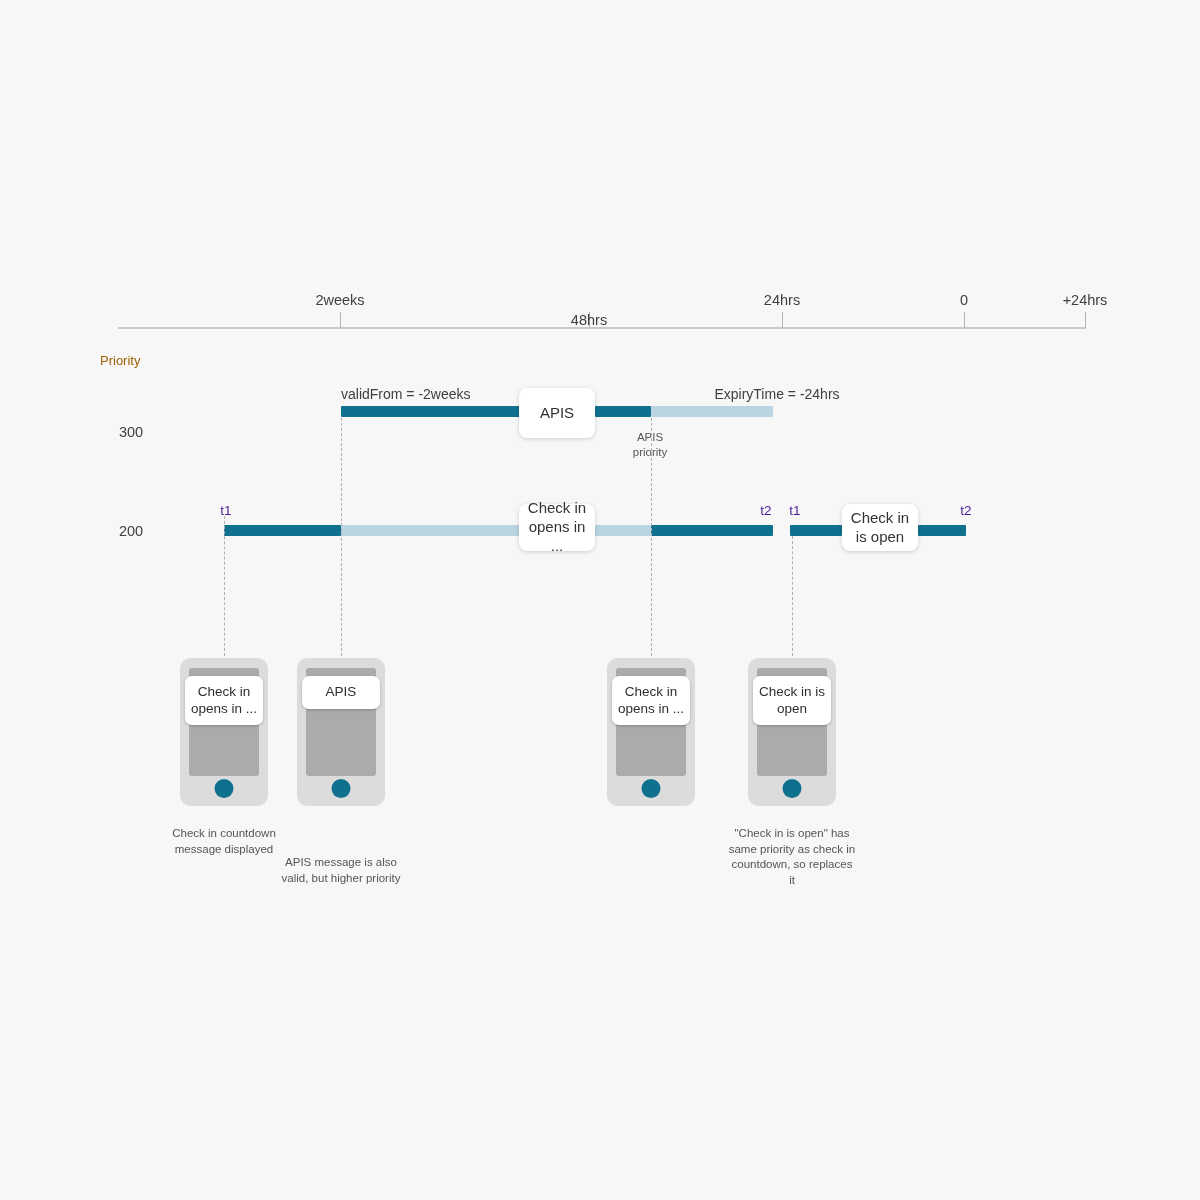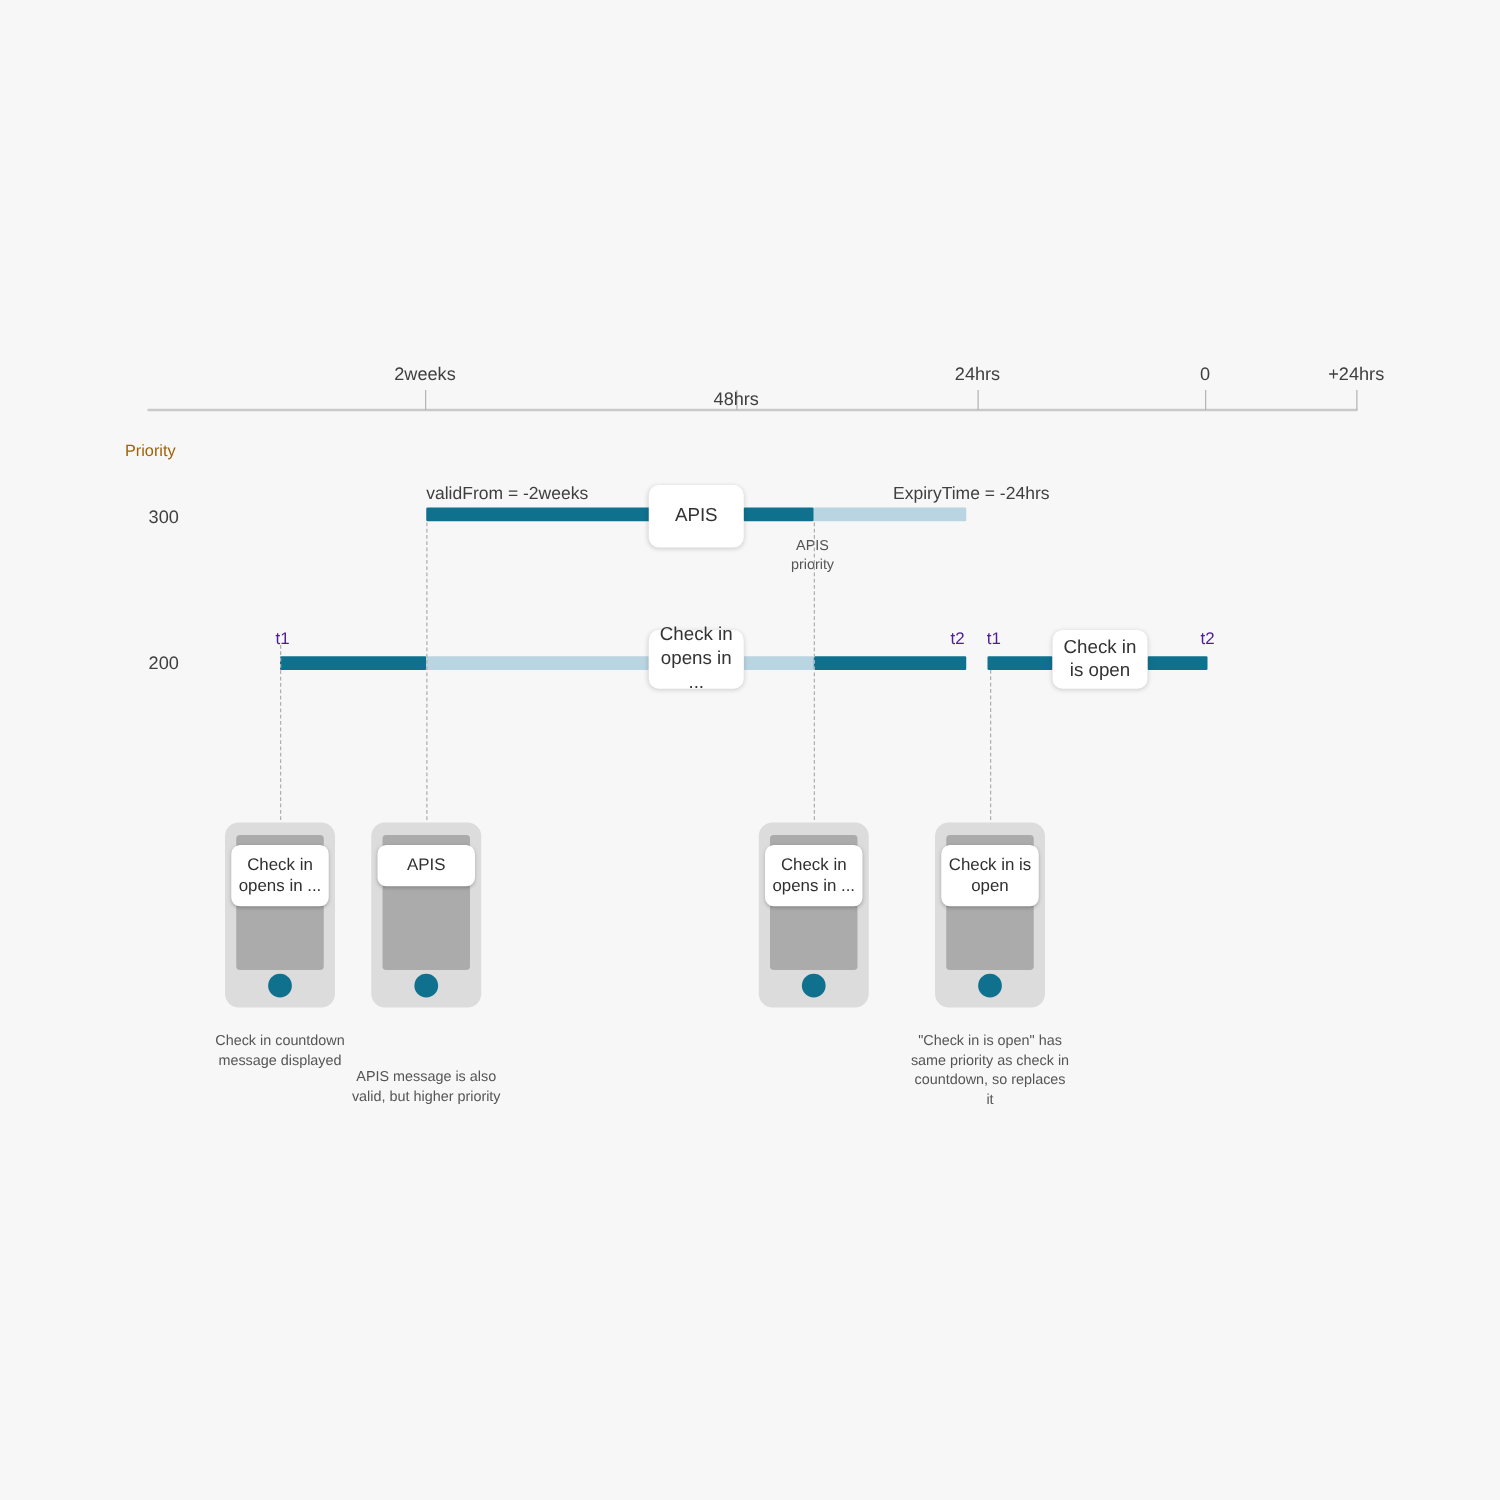--- a/index.html
+++ b/index.html
@@ -115,21 +115,21 @@
   <div class="abs axis-tick" style="left:1085px;"></div>
 
   <div class="abs axis-label" style="left:340px;">2weeks</div>
   <div class="abs axis-label" style="left:589px;margin-top:20px;">48hrs</div>
   <div class="abs axis-label" style="left:782px;">24hrs</div>
   <div class="abs axis-label" style="left:964px;">0</div>
   <div class="abs axis-label" style="left:1085px;">+24hrs</div>
 
   <div class="abs" id="priority-heading">Priority</div>
 
-  <div class="abs row-priority" style="left:131px;top:406px;">300</div>
+  <div class="abs row-priority" style="left:131px;top:424px;">300</div>
 
   <div class="abs bar bar-dark" style="left:341px;top:406px;width:254px;"></div>
   <div class="abs bar bar-dark" style="left:595px;top:406px;width:56px;"></div>
   <div class="abs bar bar-light" style="left:651px;top:406px;width:122px;"></div>
 
   <div class="abs annot" style="left:341px;top:386px;transform:none;">validFrom = -2weeks</div>
   <div class="abs annot" style="left:777px;top:386px;">ExpiryTime = -24hrs</div>
 
   <div class="abs chip" style="left:519px;top:388px;width:76px;height:50px;">APIS</div>
 

